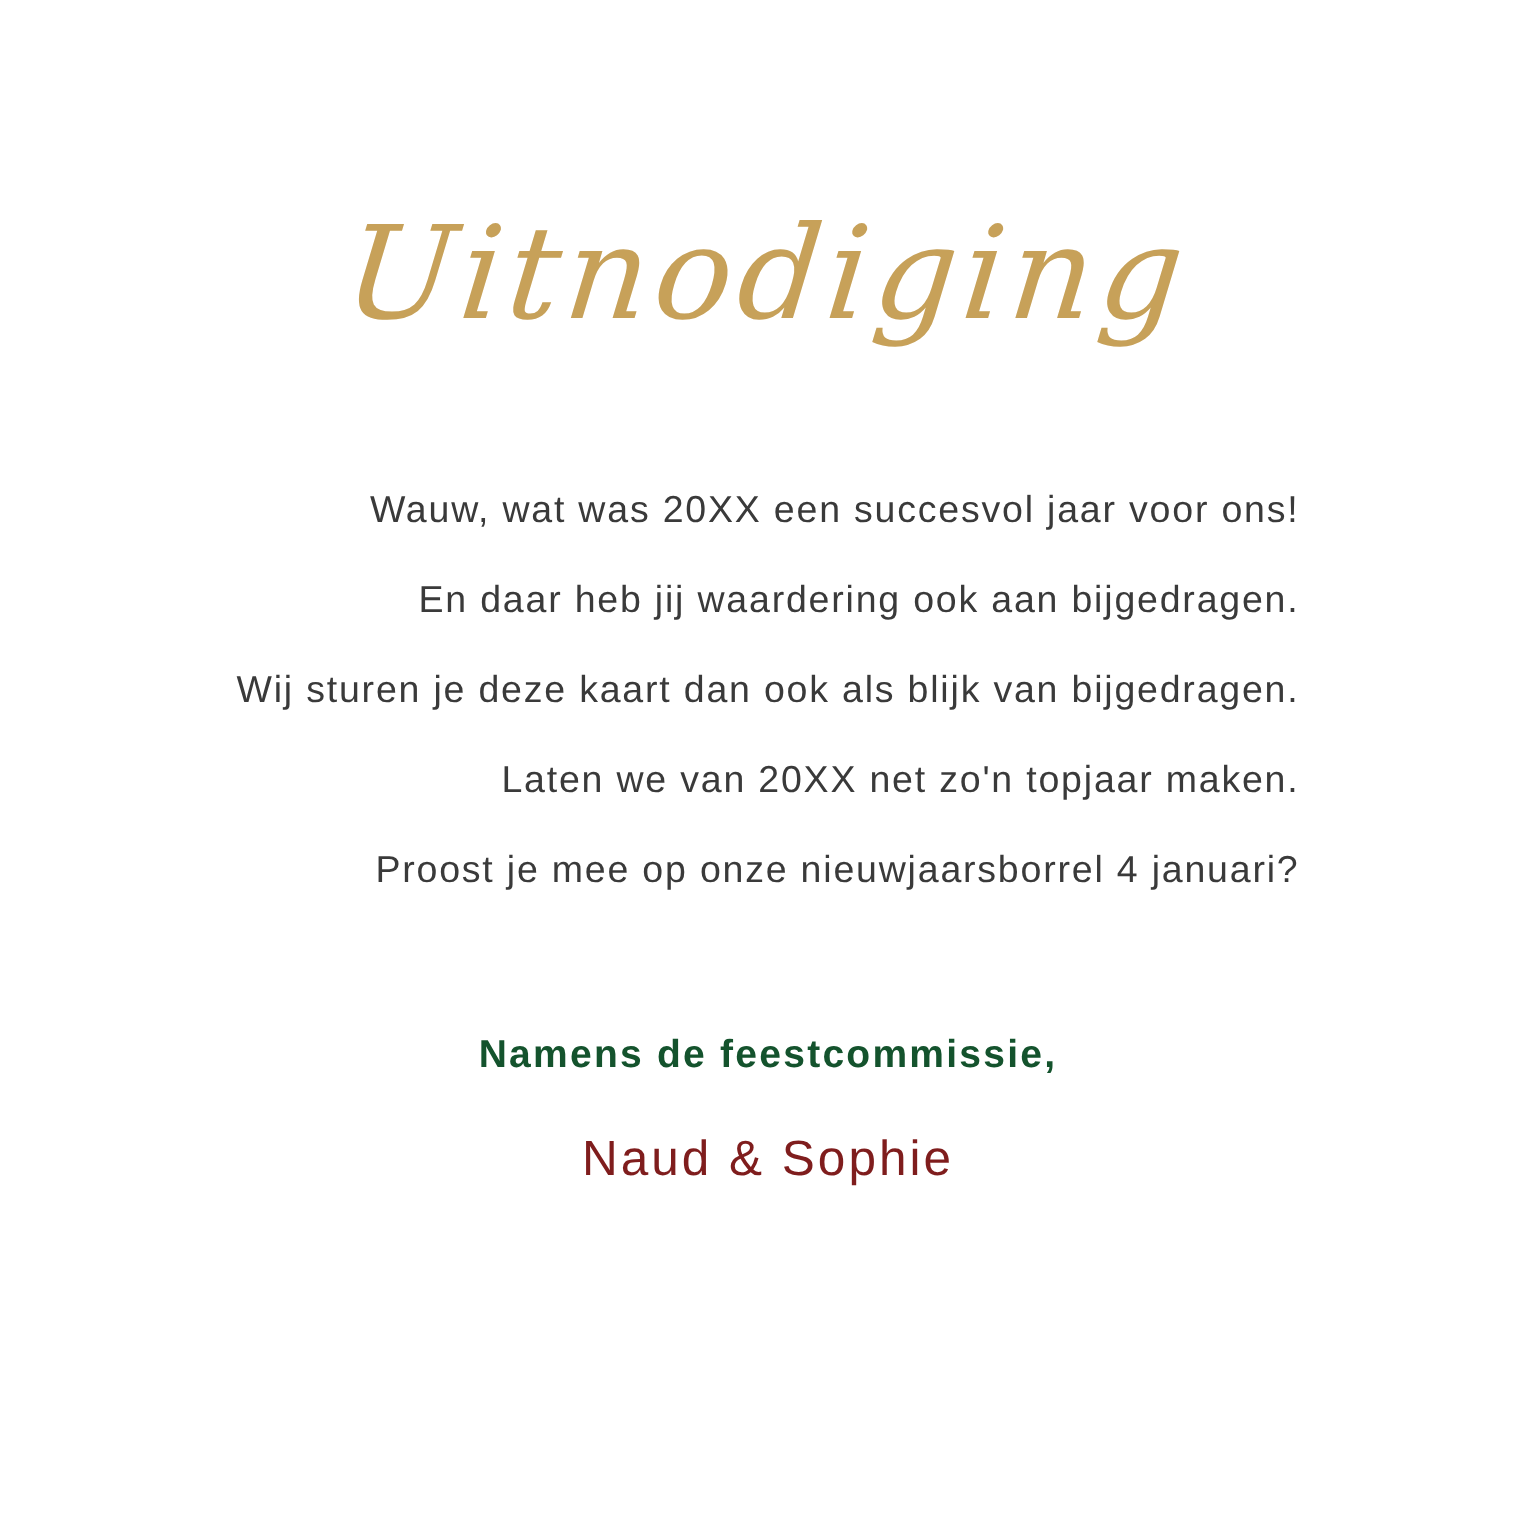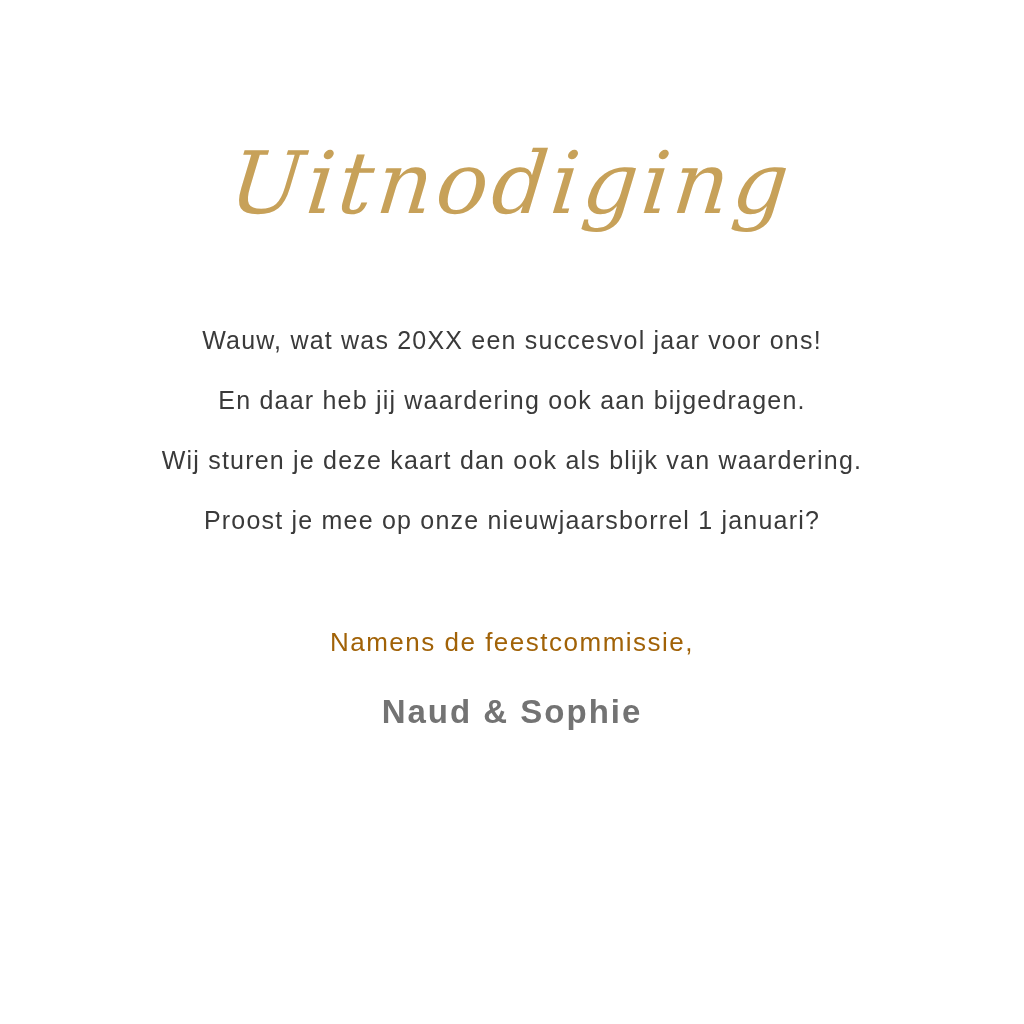--- a/index.html
+++ b/index.html
@@ -33,64 +33,66 @@
     font-size: 86px;
     letter-spacing: 4px;
     color: #C7A159;
     transform: skewX(-6deg);
     white-space: nowrap;
   }
   .body-lines {
     margin-top: 62px;
     display: flex;
     flex-direction: column;
+    text-align: right;
   }
   .body-line {
     height: 60px;
     line-height: 60px;
     font-size: 25px;
     font-weight: 300;
     letter-spacing: 1.2px;
     color: #3a3a3a;
     white-space: nowrap;
   }
   .closing {
     margin-top: 76px;
     height: 32px;
     line-height: 32px;
     font-size: 26px;
-    font-weight: 400;
+    font-weight: 700;
     letter-spacing: 1.5px;
-    color: #a16207;
+    color: #14532d;
     white-space: nowrap;
   }
   .signature {
     margin-top: 32px;
     height: 44px;
     line-height: 44px;
     font-size: 33px;
-    font-weight: 700;
+    font-weight: 400;
     letter-spacing: 2px;
-    color: #737373;
+    color: #7f1d1d;
     white-space: nowrap;
   }
 </style>
 </head>
 <body>
 
 <div class="canvas">
   <div class="card">
 
     <div class="title">Uitnodiging</div>
 
     <div class="body-lines">
       <div class="body-line">Wauw, wat was 20XX een succesvol jaar voor ons!</div>
       <div class="body-line">En daar heb jij waardering ook aan bijgedragen.</div>
-      <div class="body-line">Wij sturen je deze kaart dan ook als blijk van waardering.</div>
-      <div class="body-line">Proost je mee op onze nieuwjaarsborrel 1 januari?</div>
+      <div class="body-line">Wij sturen je deze kaart dan ook als blijk van bijgedragen.</div>
+      <div class="body-line">Laten we van 20XX net zo'n topjaar maken.</div>
+      <div class="body-line">Proost je mee op onze nieuwjaarsborrel 4 januari?</div>
     </div>
 
     <div class="closing">Namens de feestcommissie,</div>
 
     <div class="signature">Naud &amp; Sophie</div>
 
   </div>
 </div>
 
 </body></html>

